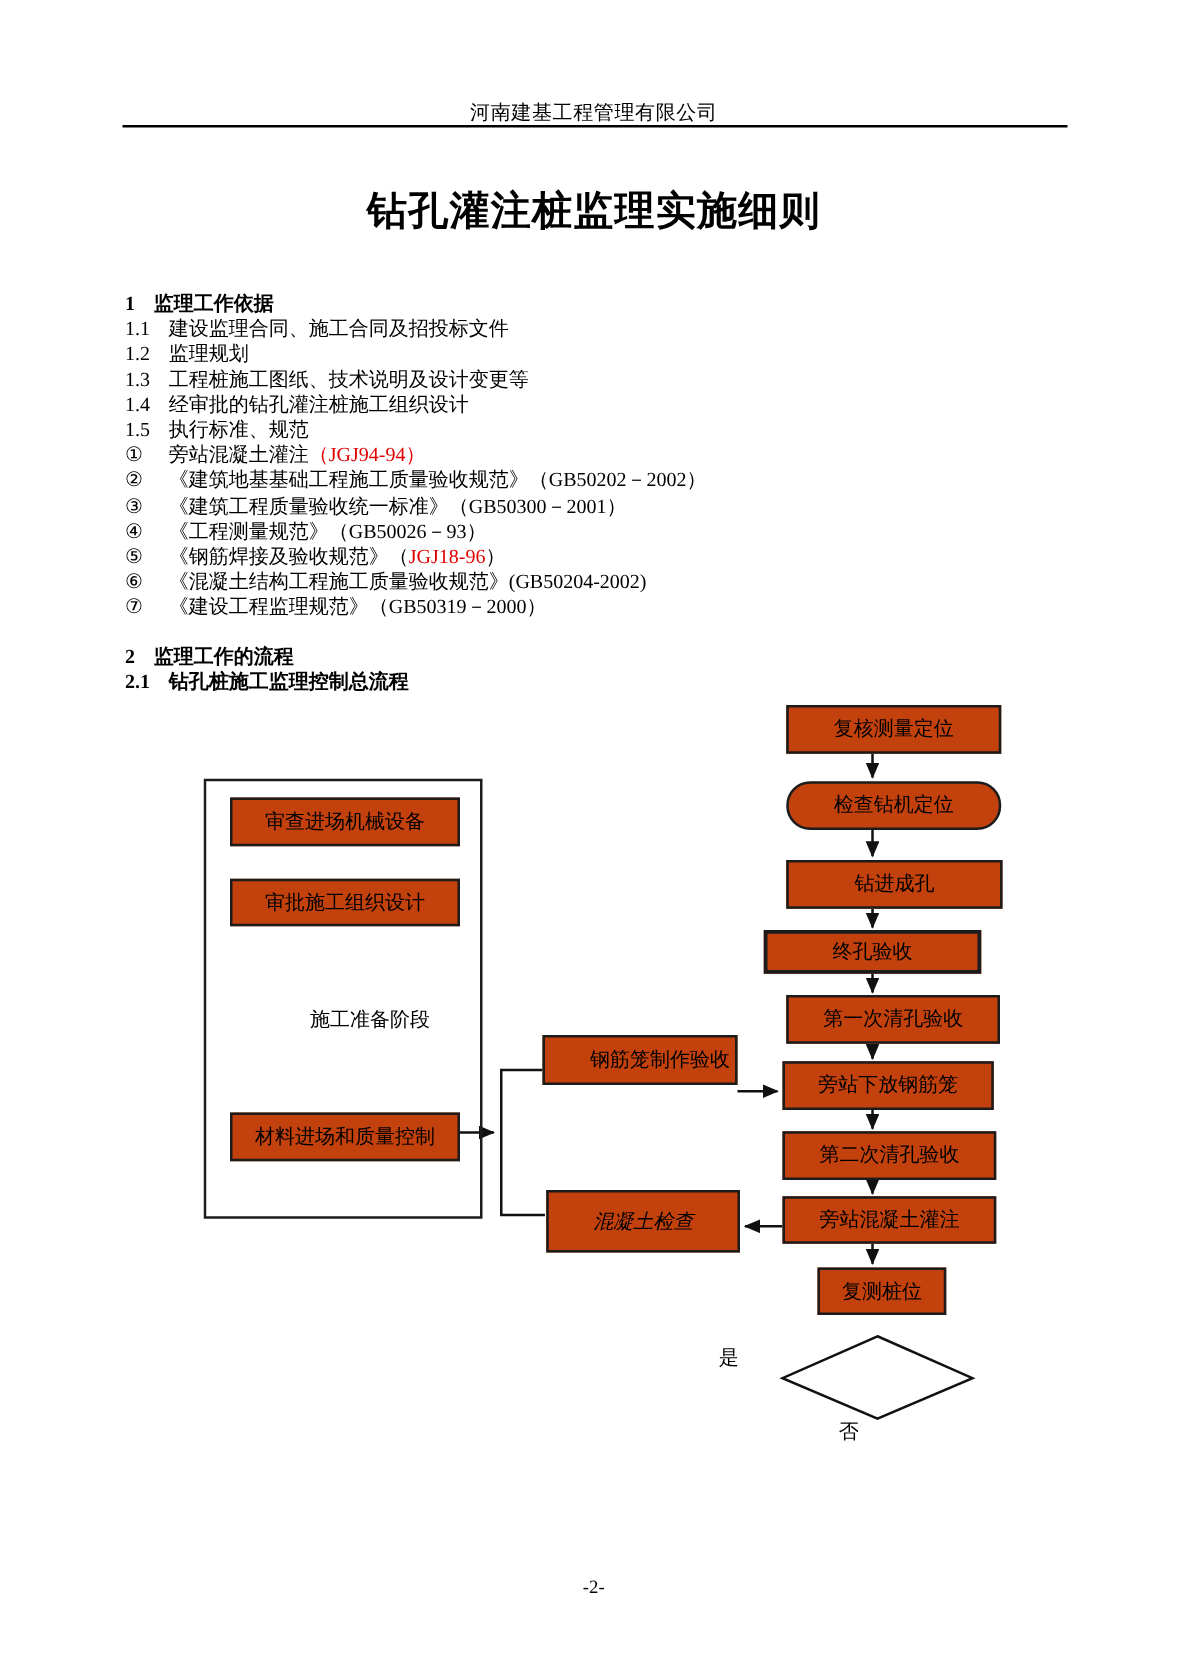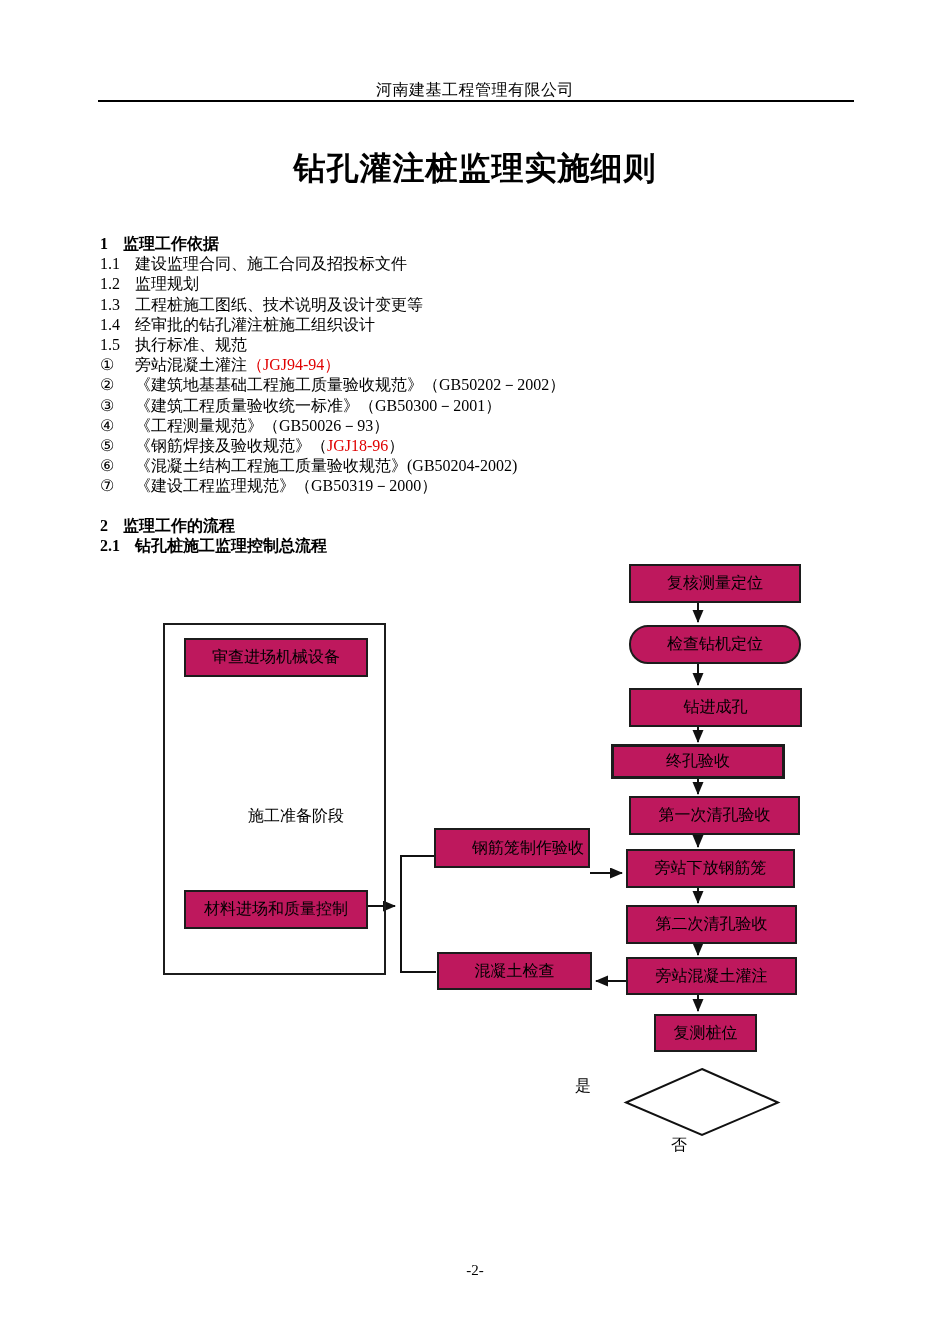--- a/index.html
+++ b/index.html
@@ -52,21 +52,21 @@
   .trow .num  { flex: none; width: 35px; }
   .trow .num-sm { flex: none; width: 23px; }
   .bold { font-weight: bold; }
   .red  { color: #e00000; }
   
   .flow-layer { position: absolute; left: 0; top: 0; width: 950px; height: 1344px; }
   .flow-svg   { position: absolute; left: 0; top: 0; }
   .fbox {
     position: absolute;
     border: 2px solid #1c1c1c;
-    background: #be185d;
+    background: #c2410c;
     display: flex;
     align-items: center;
     justify-content: center;
     font-size: 16px;
     white-space: nowrap;
   }
   .fbox-thick { border-width: 3px; }
   .fbox-outer { background: transparent; }
   .flabel {
     position: absolute;
@@ -198,24 +198,25 @@
 
       <line x1="626" y1="965" x2="596" y2="965" stroke="#111" stroke-width="2" marker-end="url(#ah)"></line>
 
       <polygon points="702,1053 778,1086.5 702,1119 626,1086.5" fill="#ffffff" stroke="#111" stroke-width="2"></polygon>
     </svg>
 
     <div class="fbox fbox-outer" style="left:163px; top:607px; width:223px; height:352px;"></div>
     <div class="flabel flabel-center" style="left:163px; top:790px; width:223px;">施工准备阶段</div>
 
     <div class="fbox" style="left:184px; top:622px; width:184px; height:39px;">审查进场机械设备</div>
+    <div class="fbox" style="left:184px; top:687px; width:184px; height:38px;">审批施工组织设计</div>
     <div class="fbox" style="left:184px; top:874px; width:184px; height:39px;">材料进场和质量控制</div>
 
     <div class="fbox" style="left:434px; top:812px; width:156px; height:40px;padding-left:32px;">钢筋笼制作验收</div>
-    <div class="fbox" style="left:437px; top:936px; width:155px; height:38px;">混凝土检查</div>
+    <div class="fbox" style="left:437px; top:936px; width:155px; height:50px;font-style:italic;">混凝土检查</div>
 
     <div class="fbox" style="left:629px; top:548px; width:172px; height:39px;">复核测量定位</div>
     <div class="fbox" style="left:629px; top:609px; width:172px; height:39px;border-radius:19px;">检查钻机定位</div>
     <div class="fbox fbox-thick" style="left:611px; top:728px; width:174px; height:35px;">终孔验收</div>
     <div class="fbox" style="left:629px; top:672px; width:173px; height:39px;">钻进成孔</div>
     <div class="fbox" style="left:629px; top:780px; width:171px; height:39px;">第一次清孔验收</div>
     <div class="fbox" style="left:626px; top:889px; width:171px; height:39px;">第二次清孔验收</div>
     <div class="fbox" style="left:626px; top:833px; width:169px; height:39px;">旁站下放钢筋笼</div>
     <div class="fbox" style="left:626px; top:941px; width:171px; height:38px;">旁站混凝土灌注</div>
     <div class="fbox" style="left:654px; top:998px; width:103px; height:38px;">复测桩位</div>

